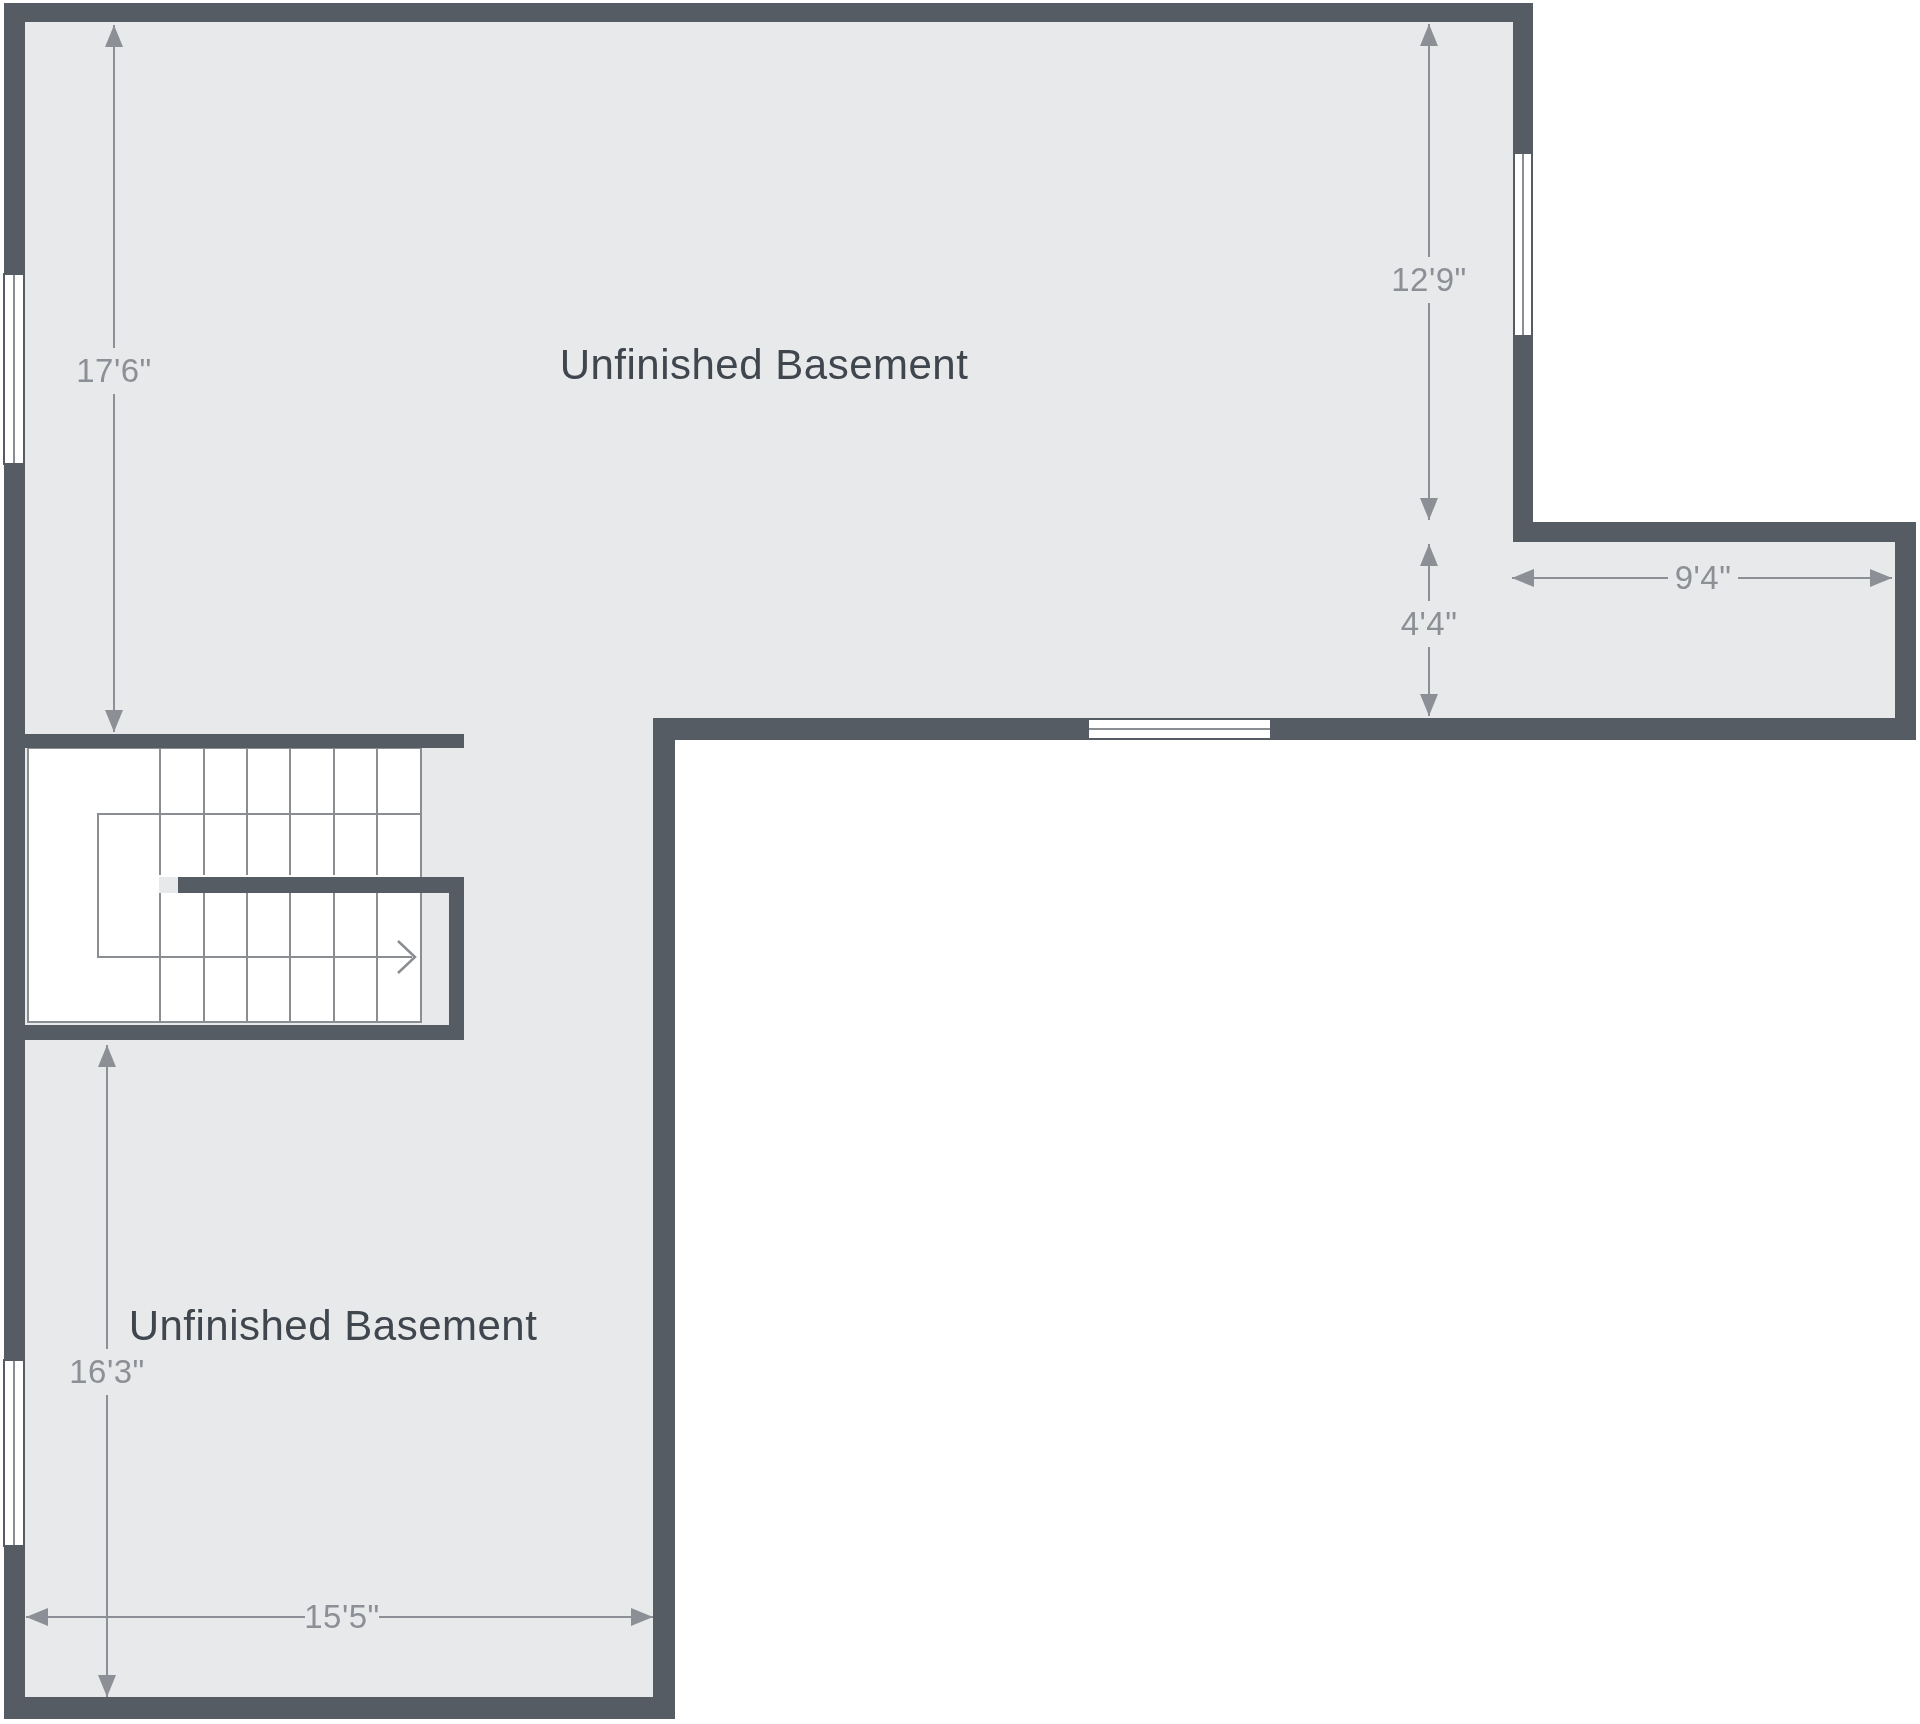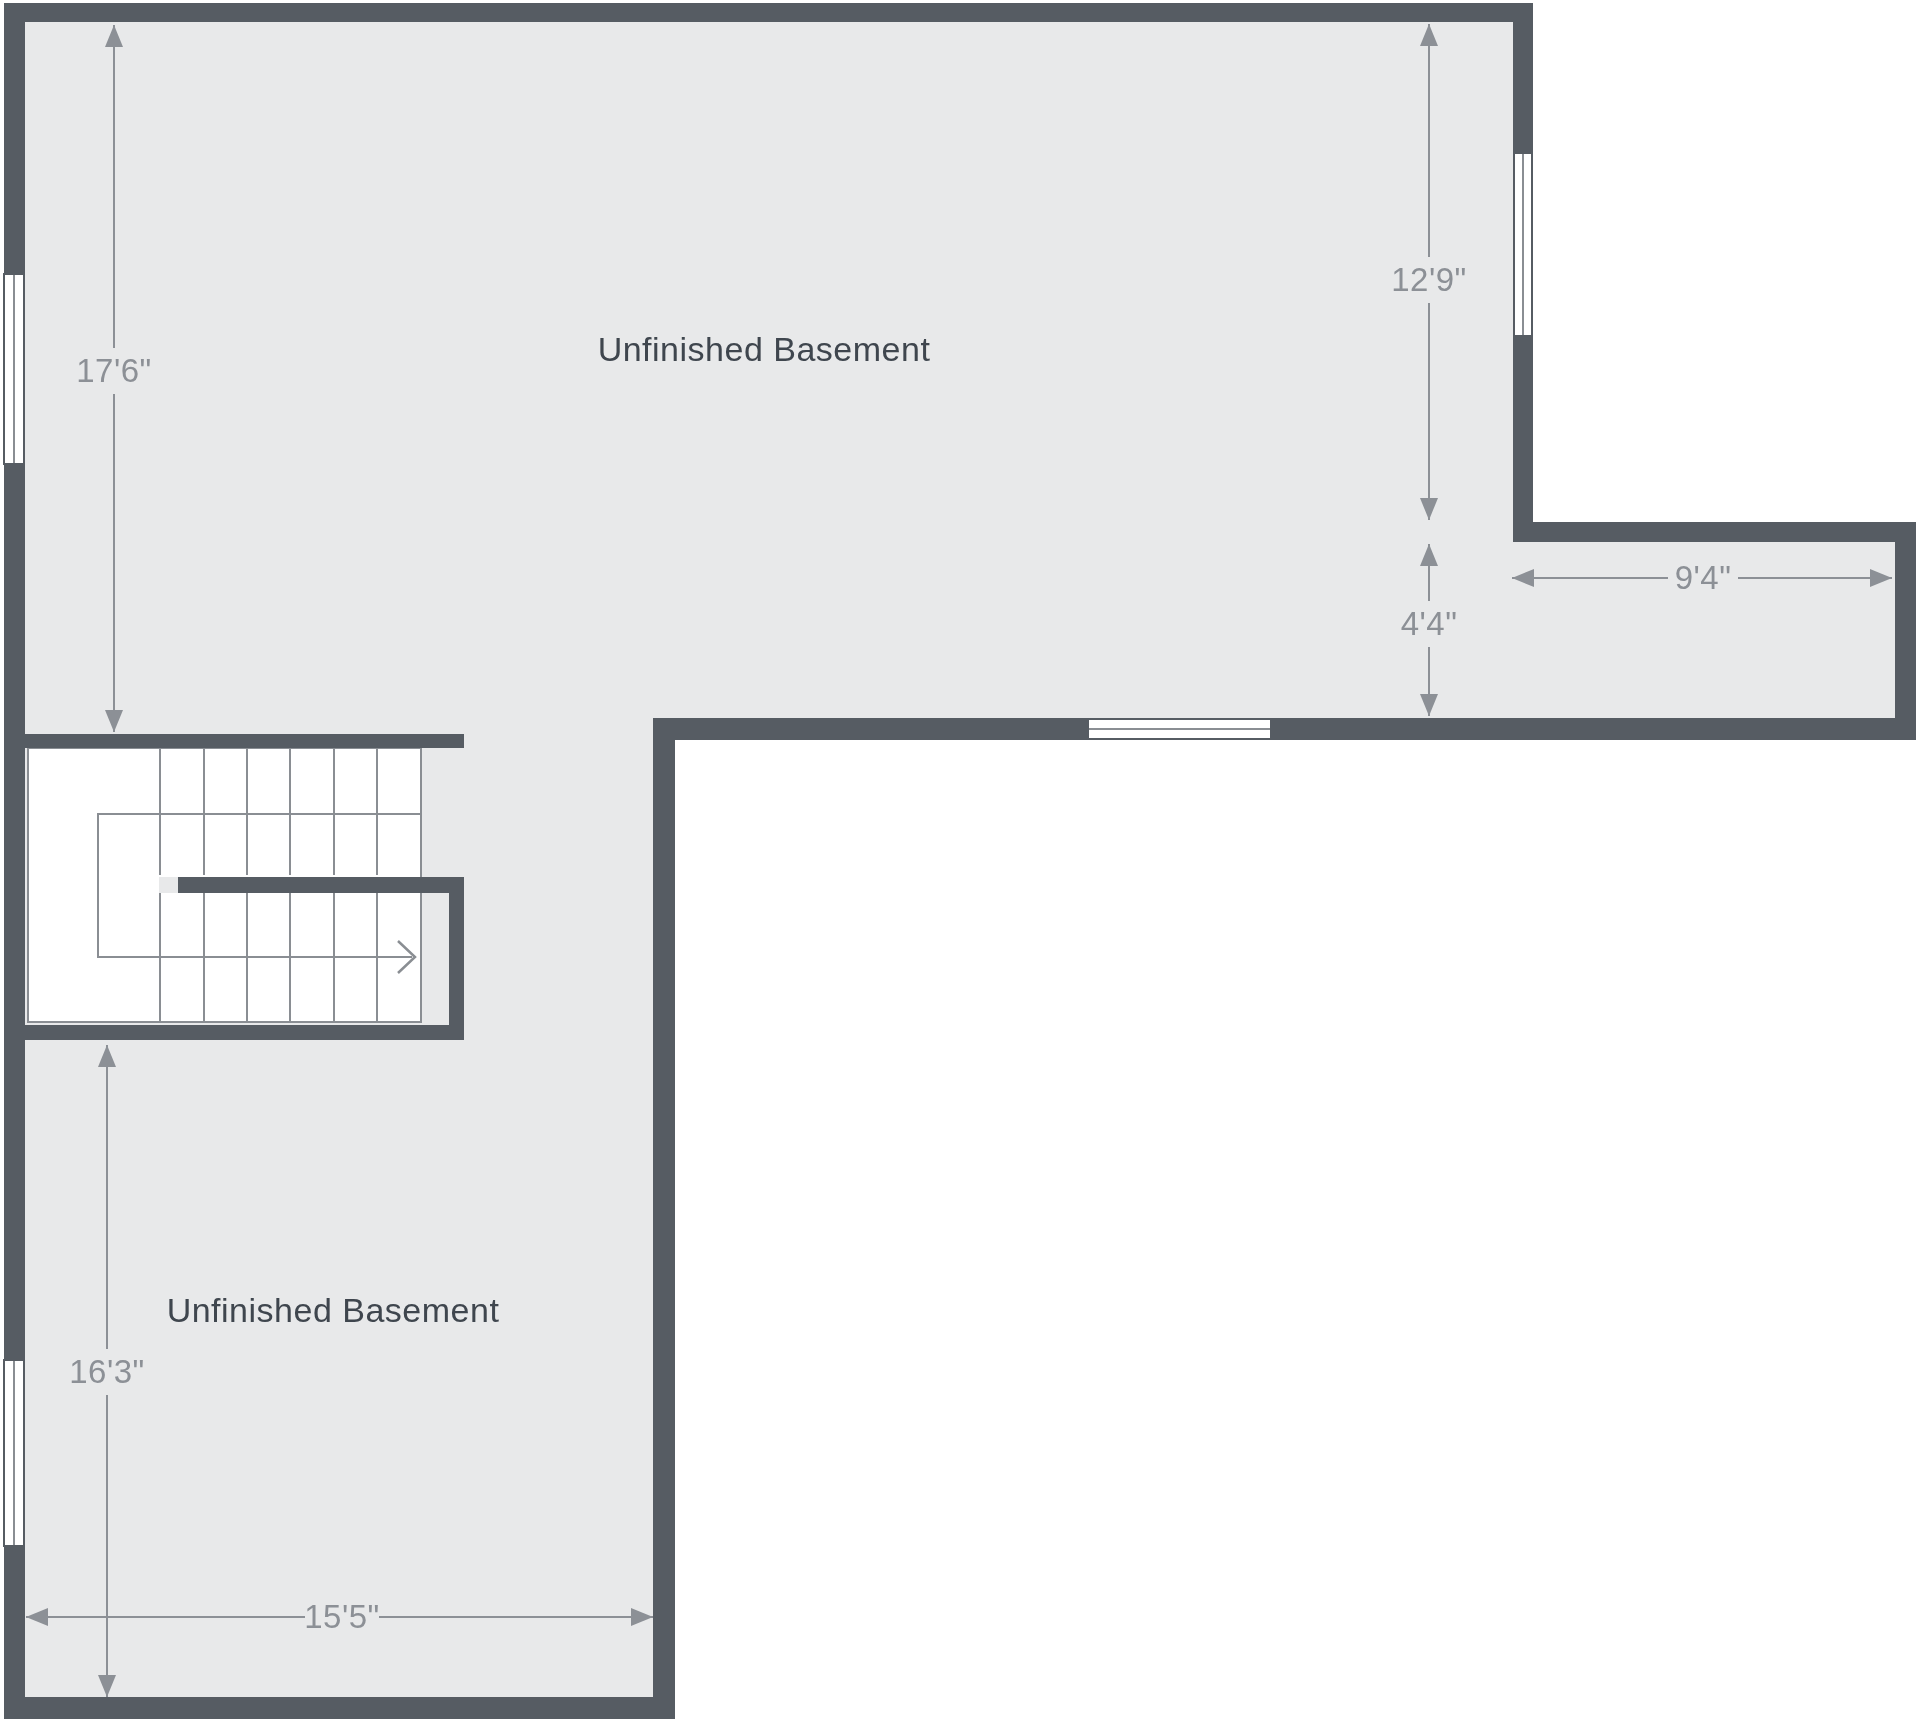--- a/index.html
+++ b/index.html
@@ -14,22 +14,22 @@
   .window{position:absolute;background:var(--window_fill,#fff);border:2px solid var(--wall,#565C63);box-sizing:border-box;}
   .win-div-v{position:absolute;top:0;bottom:0;left:50%;width:2px;margin-left:-1px;background:var(--stair_line,#8A8E93);}
   .win-div-h{position:absolute;left:0;right:0;top:50%;height:2px;margin-top:-1px;background:var(--stair_line,#8A8E93);}
   .stairwell{position:absolute;background:#fff;border:2px solid var(--stair_line,#8A8E93);box-sizing:border-box;}
   .tread{position:absolute;width:2px;background:var(--stair_line,#8A8E93);}
   .walkline{position:absolute;background:var(--stair_line,#8A8E93);}
   .notch{position:absolute;background:var(--floor,#E8E9EA);}
   .dimline{position:absolute;background:var(--dimension,#8C9096);}
   .dim-label{position:absolute;transform:translate(-50%,-50%);font-size:33px;color:var(--dimension,#8C9096);
              white-space:nowrap;letter-spacing:0.5px;}
-  .room-label{position:absolute;transform:translate(-50%,-50%);font-size:34px;color:var(--room_label,#3F464E);
-              white-space:nowrap;letter-spacing:0.5px;}
+  .room-label{position:absolute;transform:translate(-50%,-50%);font-size:42px;color:var(--room_label,#3F464E);
+              white-space:nowrap;letter-spacing:0.5px;margin-top:16px;}
   .ah{position:absolute;width:0;height:0;}
   .ah-up{border-left:9px solid transparent;border-right:9px solid transparent;border-bottom:22px solid var(--dimension,#8C9096);}
   .ah-down{border-left:9px solid transparent;border-right:9px solid transparent;border-top:22px solid var(--dimension,#8C9096);}
   .ah-left{border-top:9px solid transparent;border-bottom:9px solid transparent;border-right:22px solid var(--dimension,#8C9096);}
   .ah-right{border-top:9px solid transparent;border-bottom:9px solid transparent;border-left:22px solid var(--dimension,#8C9096);}
 </style>
 </head>
 <body>
 
 <div class="plan">

